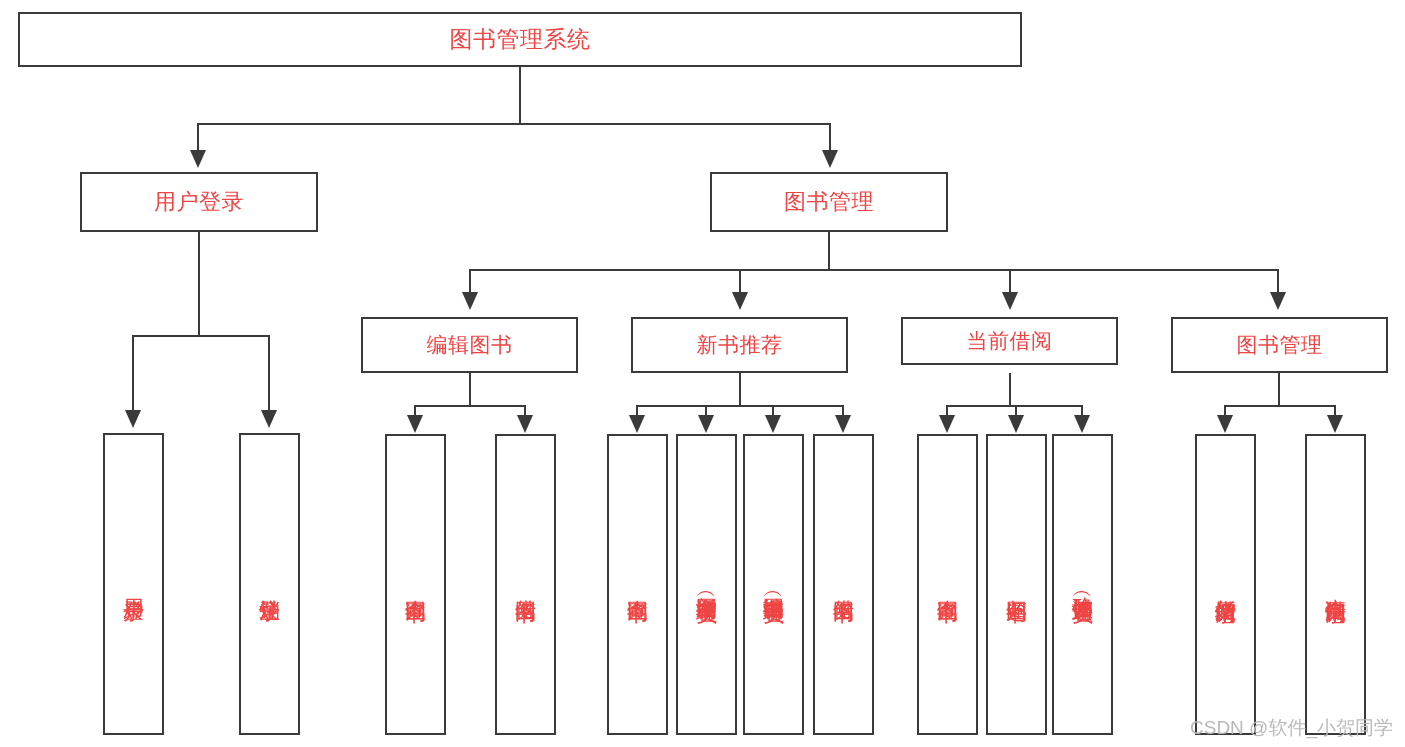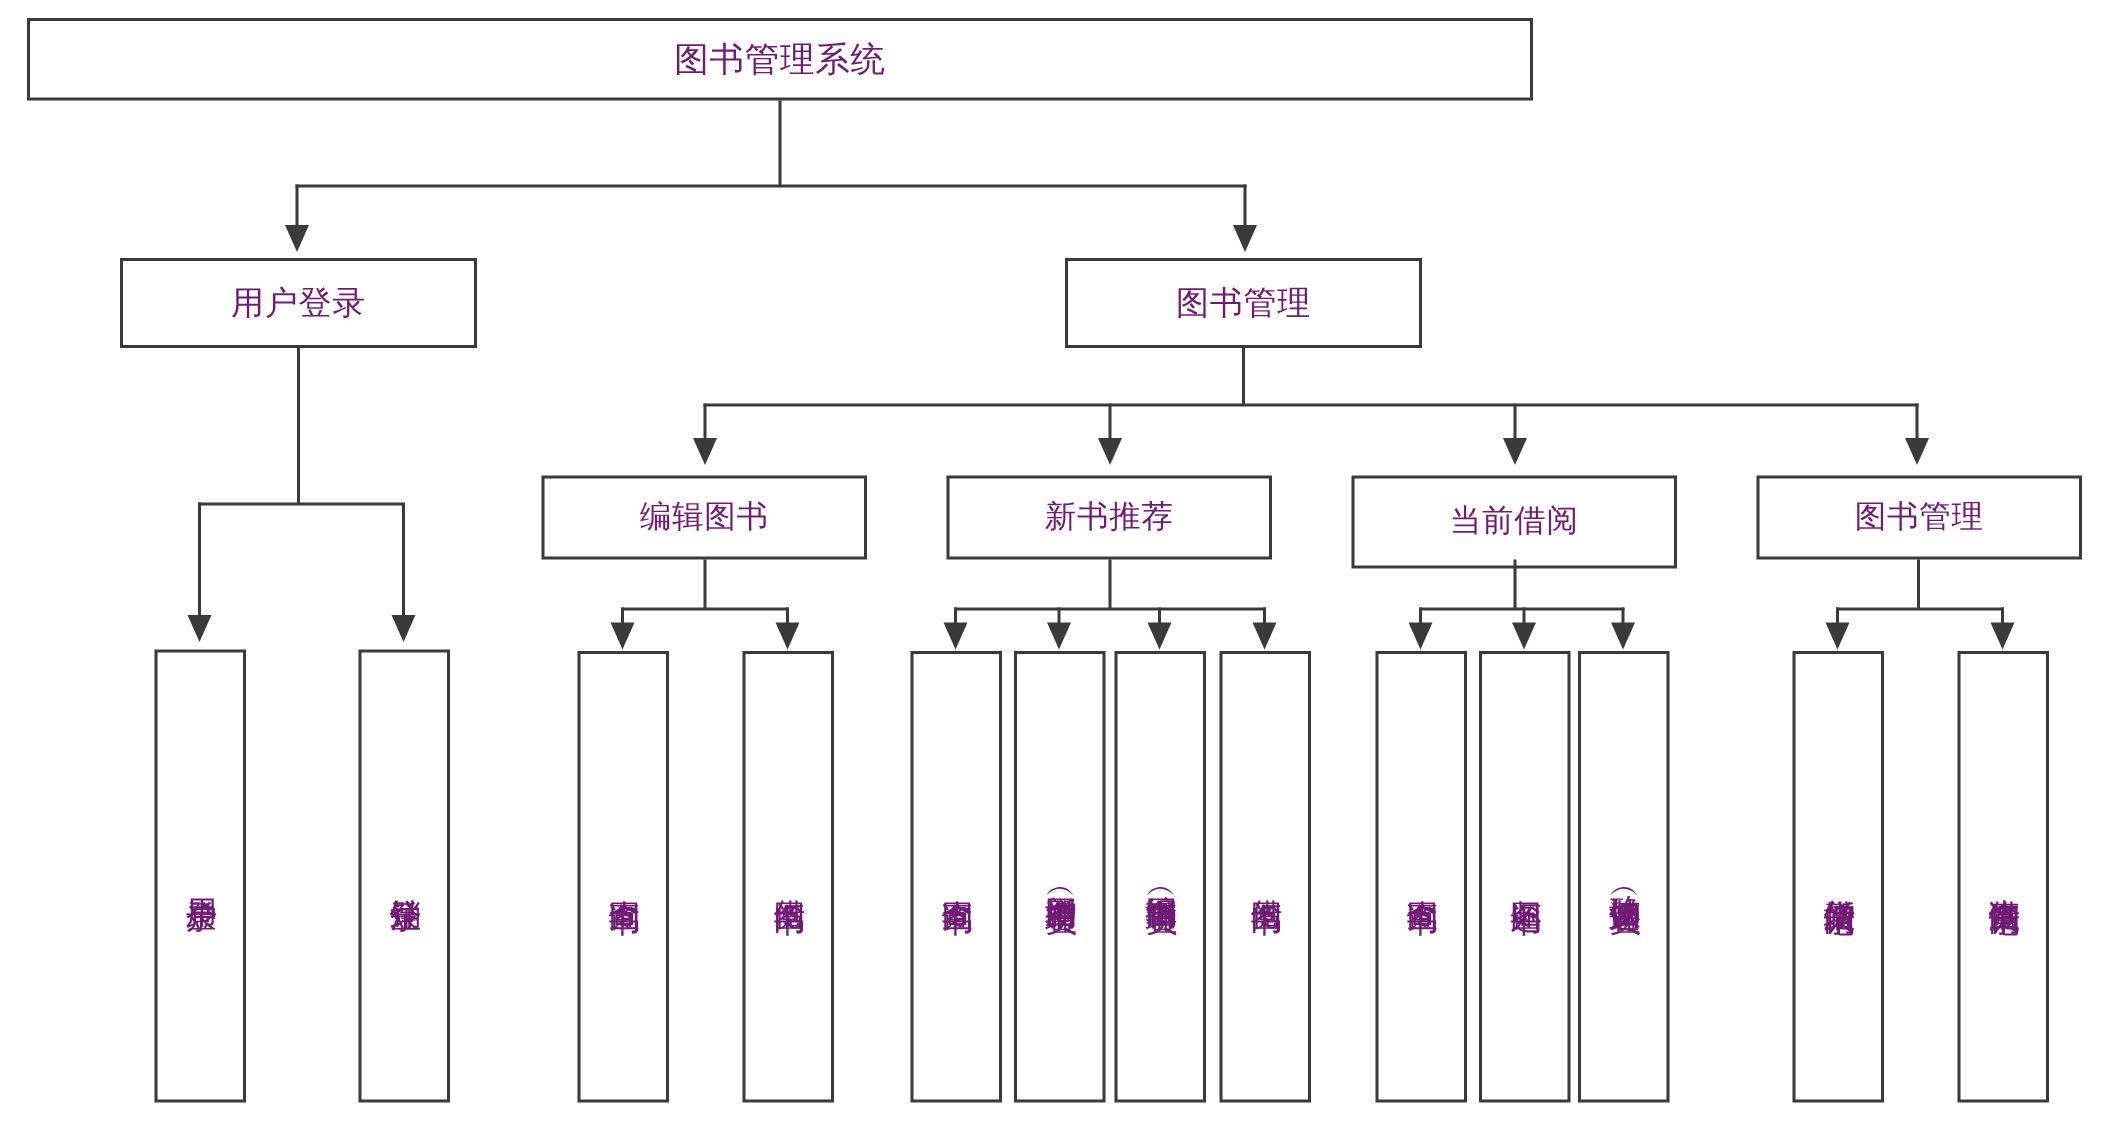--- a/index.html
+++ b/index.html
@@ -20,21 +20,21 @@
   }
   
   .node {
     position: absolute;
     box-sizing: border-box;
     background: #ffffff;
     border: 2px solid #3a3a3a;
     display: flex;
     align-items: center;
     justify-content: center;
-    color: #701a75;
+    color: #ef4444;
   }
   .node-label {
     display: block;
     text-align: center;
     line-height: 1.28;
     letter-spacing: 0.5px;
   }
   
   .node.root .node-label { font-size: 23px; }
   
@@ -134,21 +134,21 @@
 
   <div class="vline" style="left:1277px; top:269px; width:2px; height:24px;"></div>
   <div class="arrow" style="left:1270px; top:292px;"></div>
 
   <div class="node l3" style="left:361px; top:317px; width:217px; height:56px;">
     <span class="node-label">编辑图书</span>
   </div>
   <div class="node l3" style="left:631px; top:317px; width:217px; height:56px;">
     <span class="node-label">新书推荐</span>
   </div>
-  <div class="node l3" style="left:901px; top:317px; width:217px; height:62px;">
+  <div class="node l3" style="left:901px; top:317px; width:217px; height:48px;">
     <span class="node-label">当前借阅</span>
   </div>
   <div class="node l3" style="left:1171px; top:317px; width:217px; height:56px;">
     <span class="node-label">图书管理</span>
   </div>
 
   <div class="vline" style="left:469px; top:373px; width:2px; height:33px;"></div>
   <div class="hline" style="left:414px; top:405px; width:112px; height:2px;"></div>
   <div class="vline" style="left:414px; top:405px; width:2px; height:12px;"></div>
   <div class="arrow" style="left:407px; top:415px;"></div>
@@ -212,14 +212,15 @@
   <div class="vline" style="left:1334px; top:405px; width:2px; height:12px;"></div>
   <div class="arrow" style="left:1327px; top:415px;"></div>
 
   <div class="node leaf" style="left:1195px; top:434px; width:61px; height:301px;">
     <span class="node-label">新增借阅记录</span>
   </div>
   <div class="node leaf" style="left:1305px; top:434px; width:61px; height:301px;">
     <span class="node-label">查询借阅记录</span>
   </div>
 
+  <div class="watermark" style="left:1190px; top:715px;">CSDN @软件_小贺同学</div>
 
 </div>
 
 </body></html>

